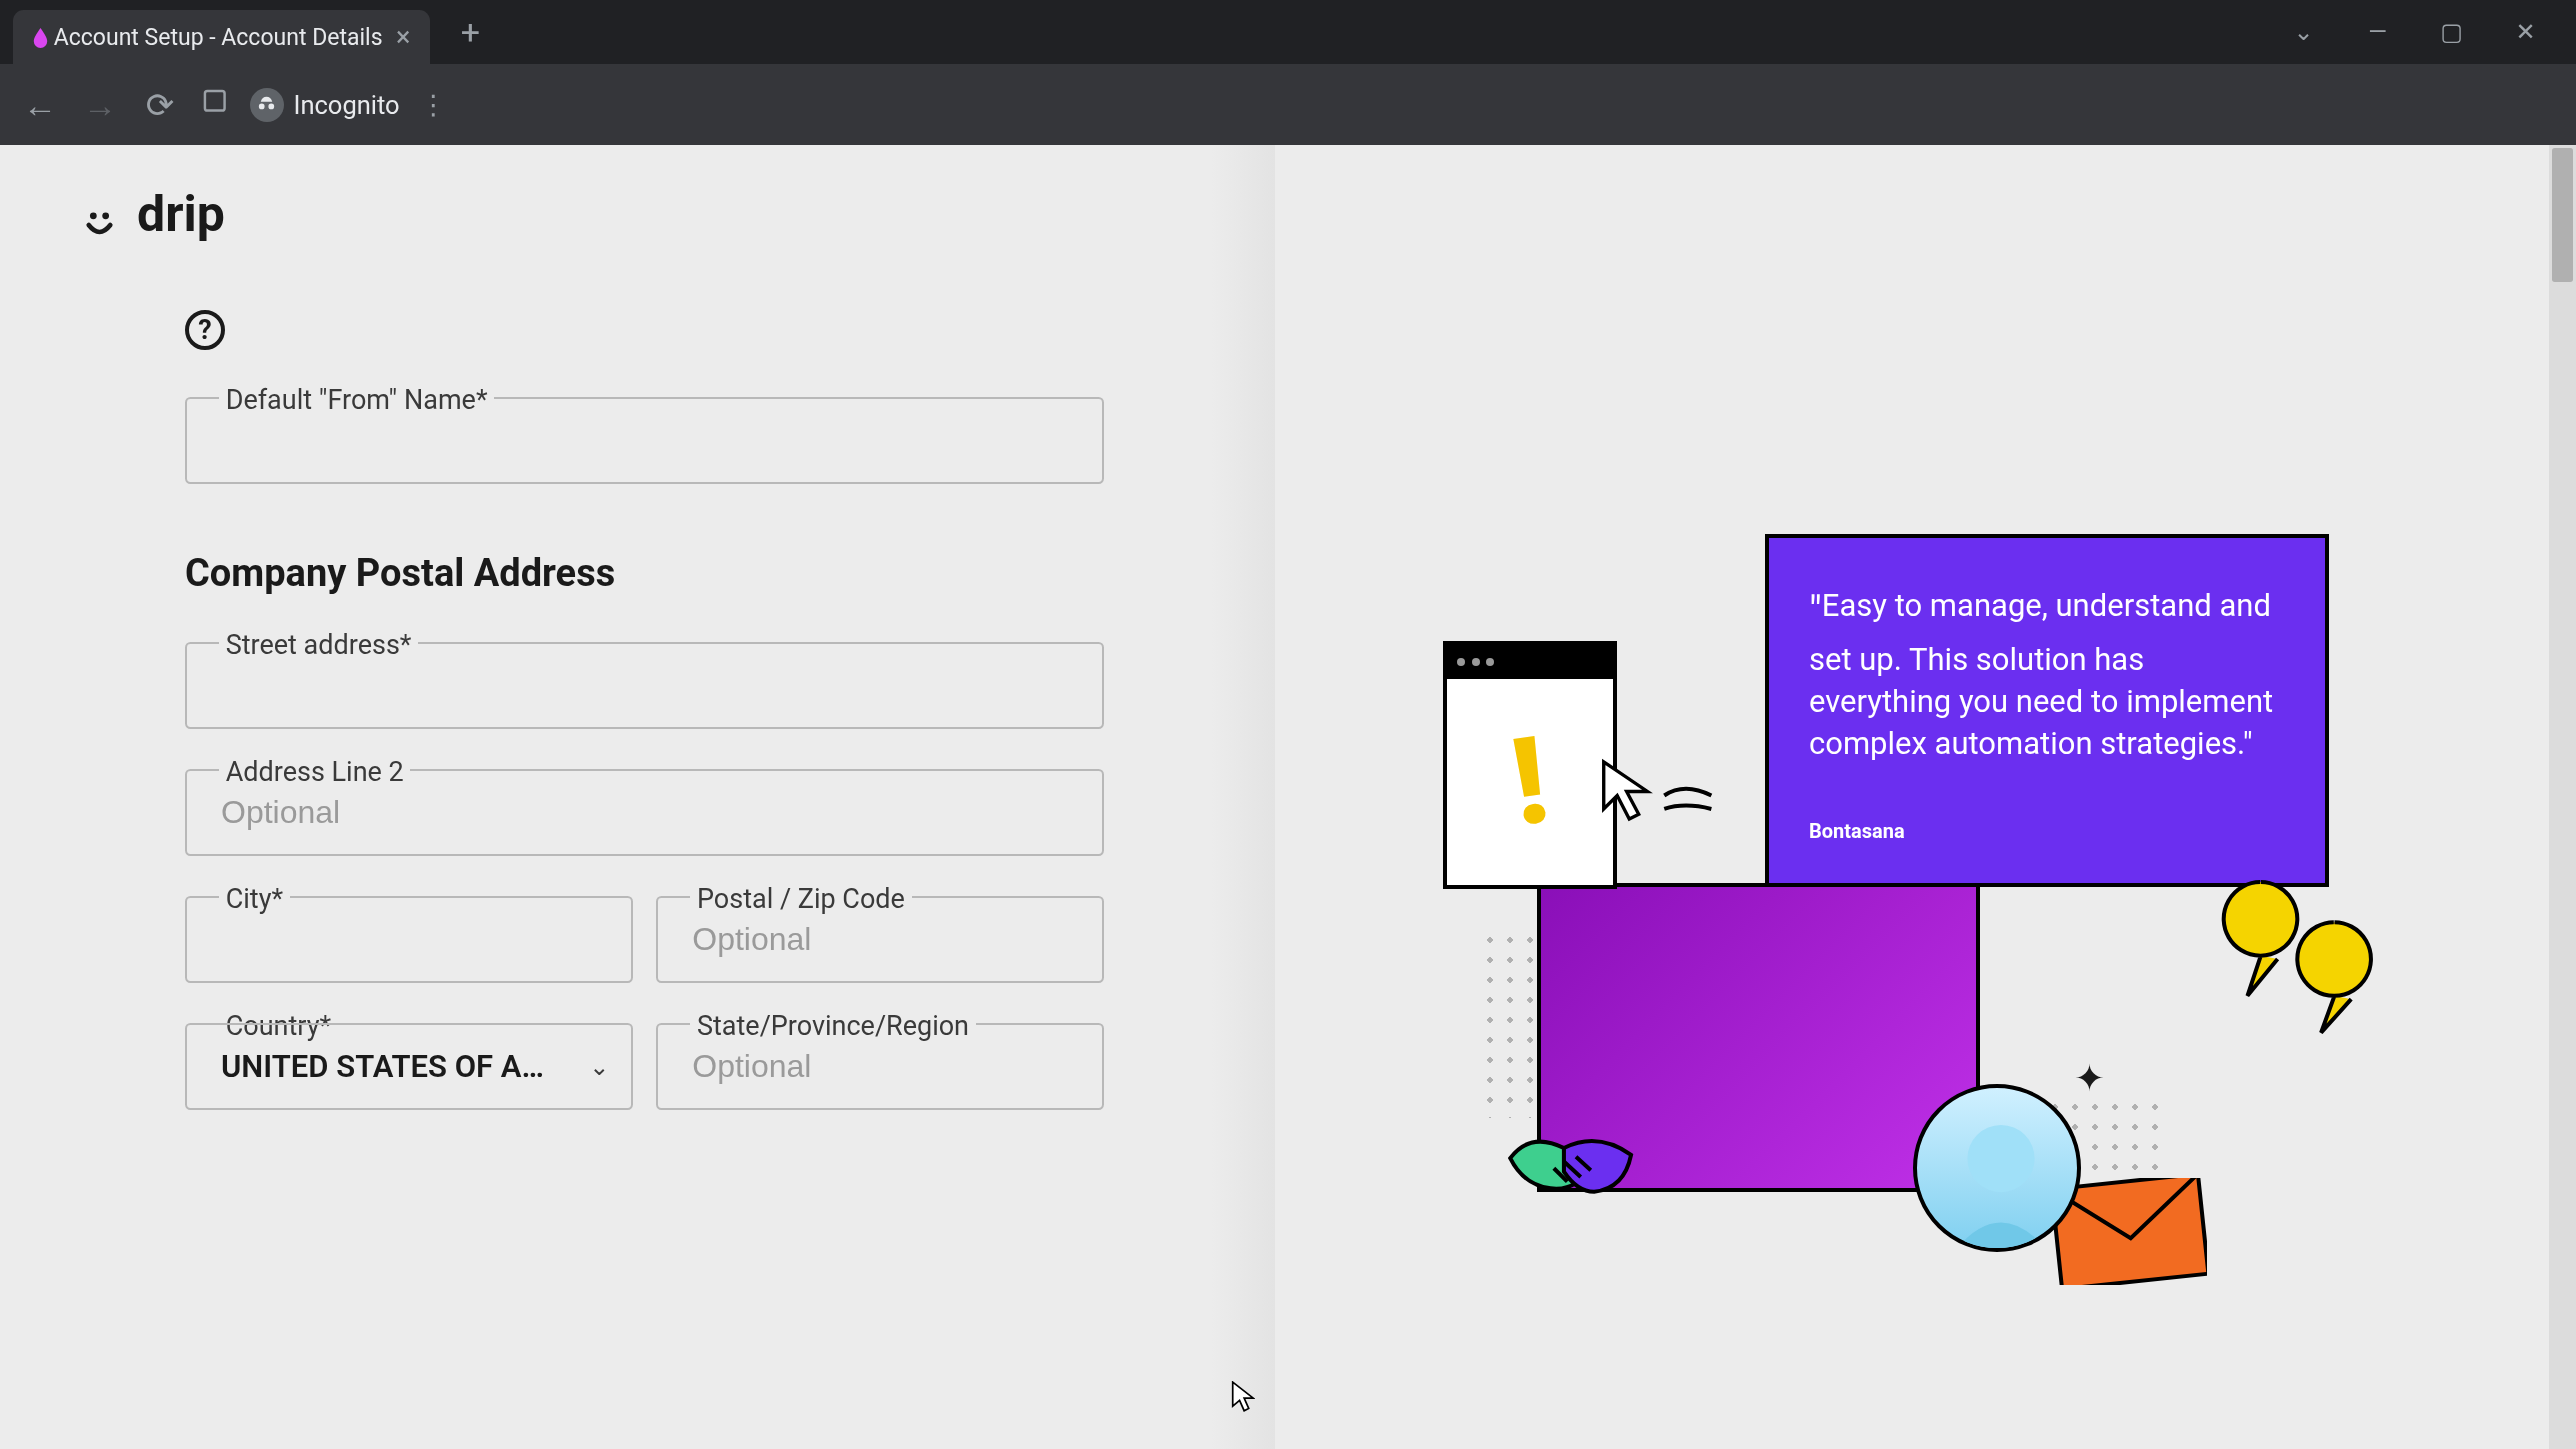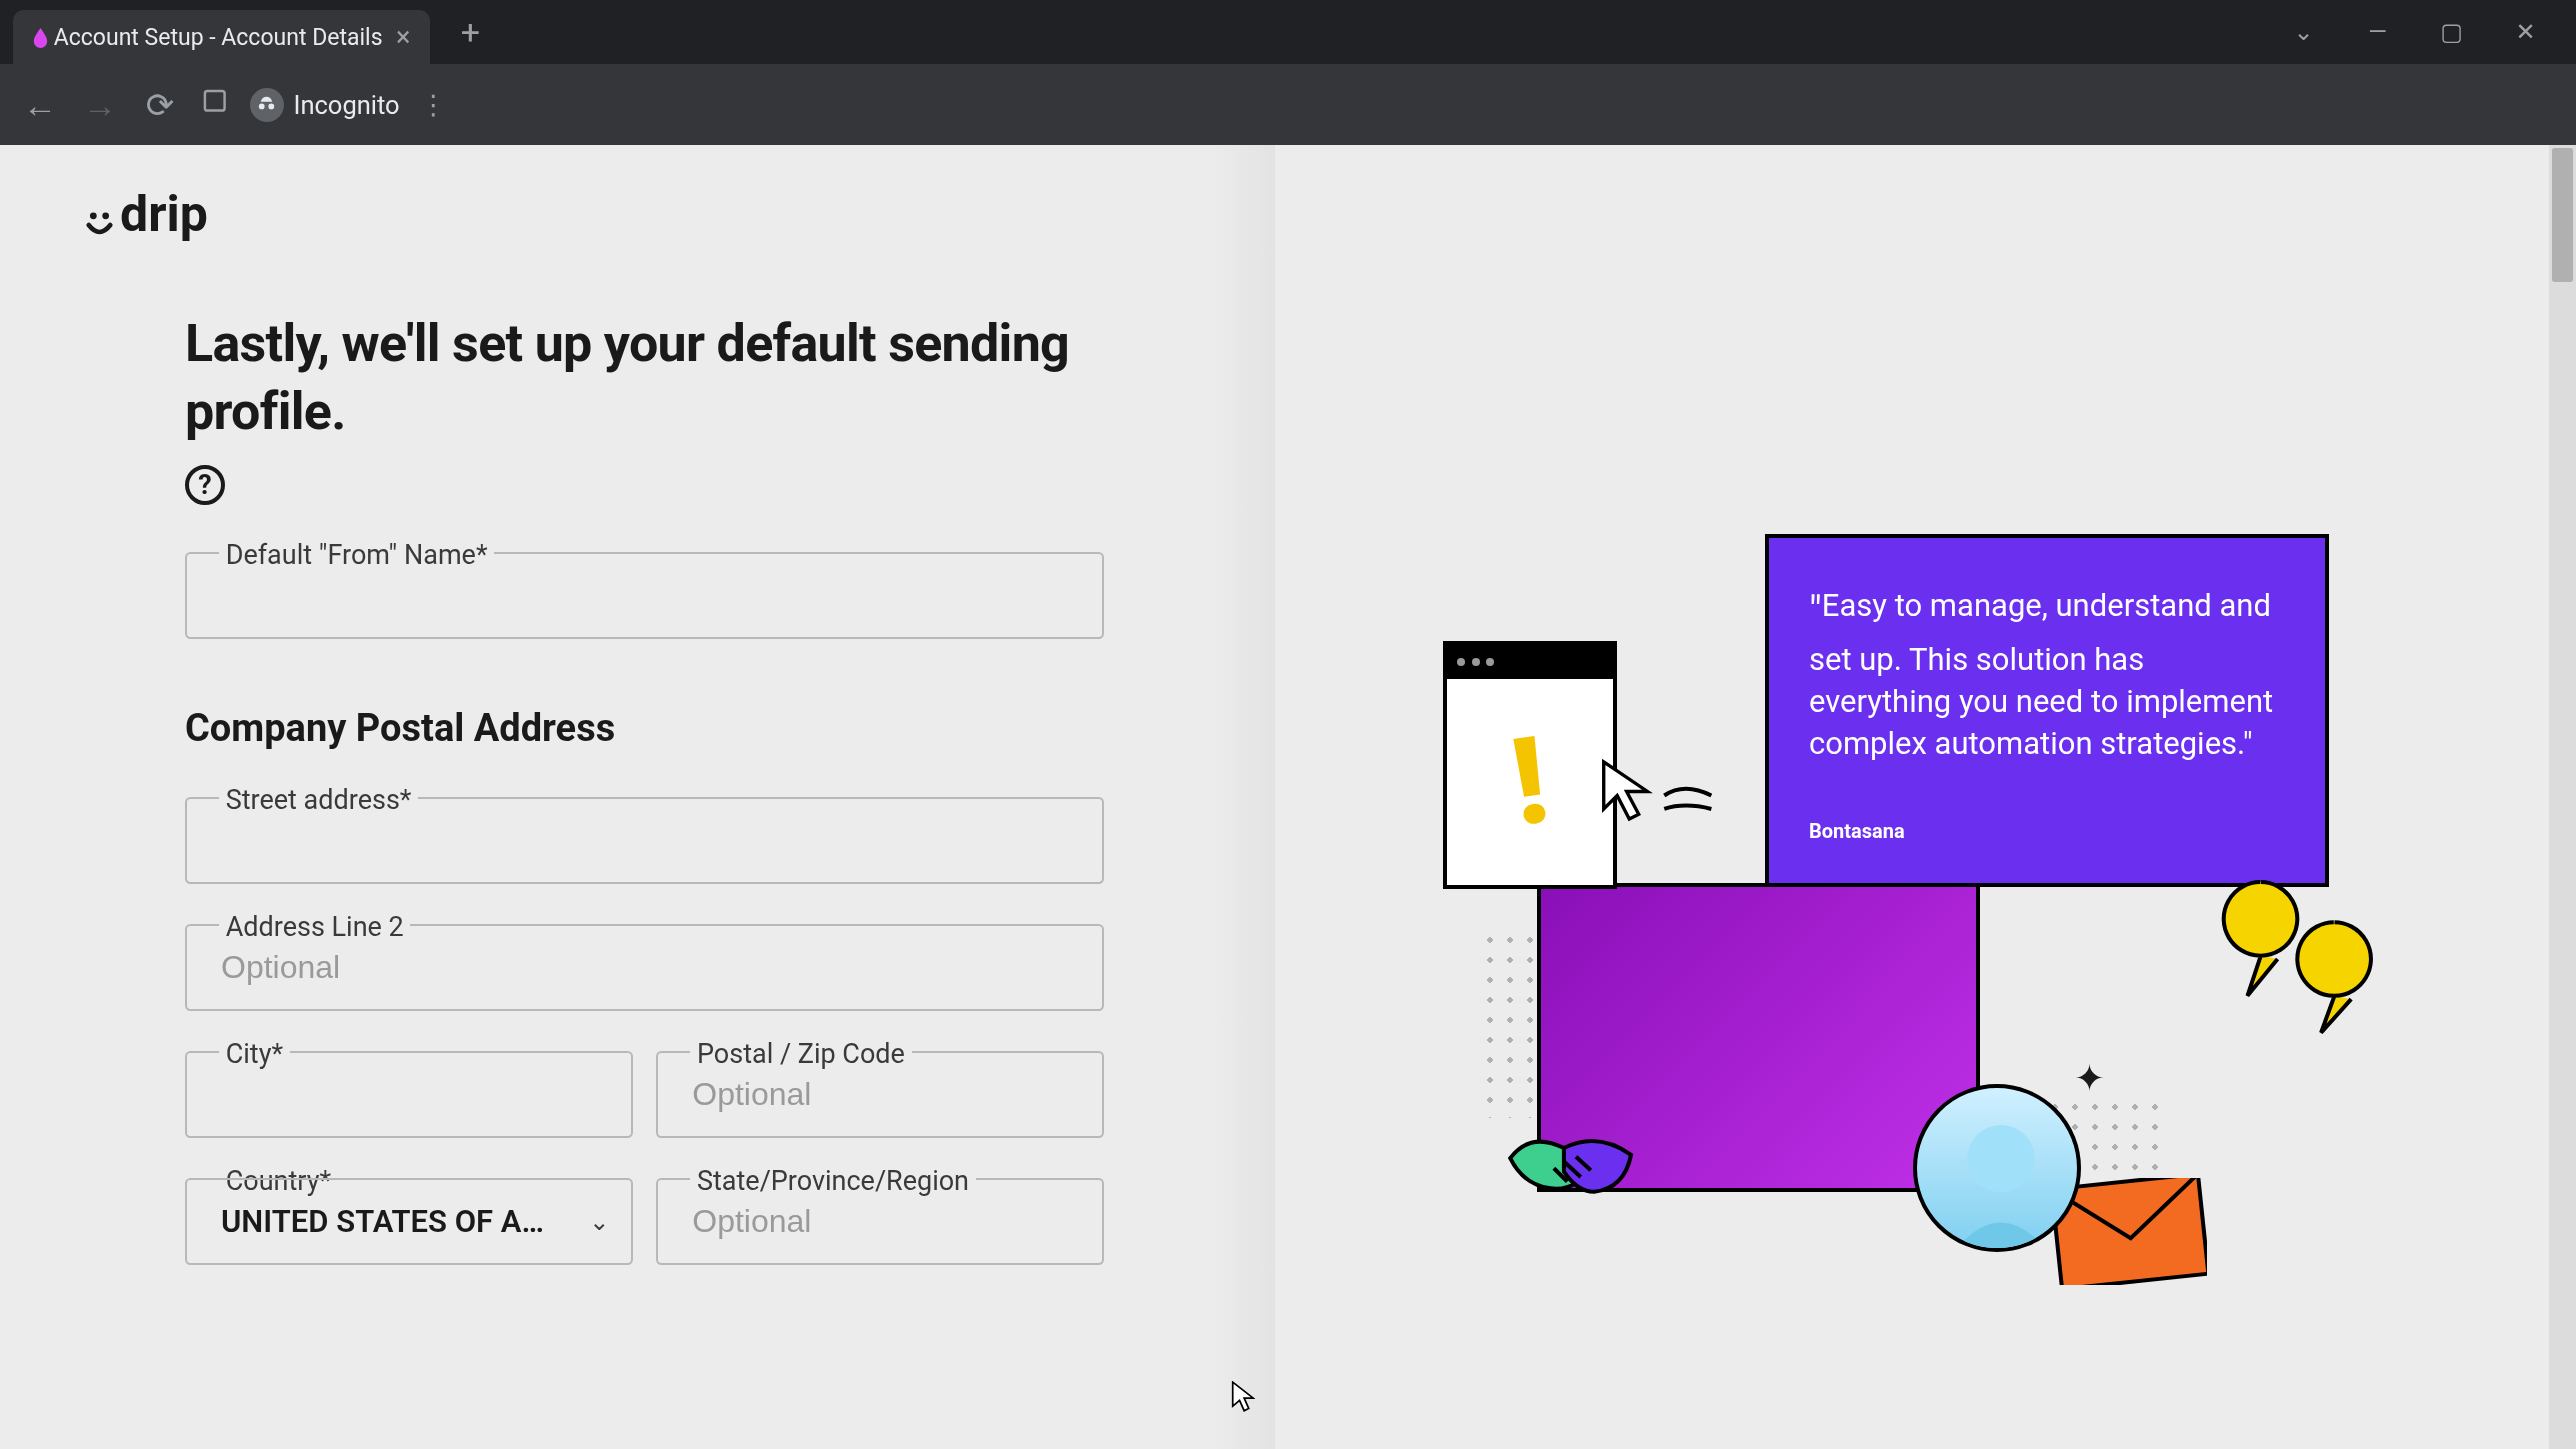--- a/index.html
+++ b/index.html
@@ -105,21 +105,21 @@
   padding: 40px 81px 0 81px;
   background: linear-gradient(to right, #ececec 0%, #ececec 95%, #e3e3e3 100%);
 }
 .logo-row { margin-bottom: 67px; }
 .drip-logo {
   font-size: 50px;
   font-weight: 700;
   color: #1a1a1a;
   display: flex;
   align-items: center;
-  gap: 2px;
+  gap: 19px;
 }
 .drip-smile {
   display: inline-block;
   width: 37px; height: 37px;
   position: relative;
 }
 
 .heading {
   font-size: 52px;
   font-weight: 700;
@@ -371,21 +371,20 @@
           <svg width="37" height="37" viewBox="0 0 24 24">
             <circle cx="8" cy="7" r="2.2" fill="#1a1a1a"></circle>
             <circle cx="16" cy="7" r="2.2" fill="#1a1a1a"></circle>
             <path d="M5 13 Q12 22 19 13" fill="none" stroke="#1a1a1a" stroke-width="3" stroke-linecap="round"></path>
           </svg>
         </span>
         <span>drip</span>
       </div>
     </div>
 
-    <h1 class="heading">Lastly, we'll set up your default sending profile.</h1>
     <div class="help-icon-wrap">
       <div class="help-icon">?</div>
     </div>
 
     <div class="form-area">
       <div class="field-group">
         <label class="field-label">Default "From" Name*</label>
         <input class="field-input" value="" style="">
       </div>
 

